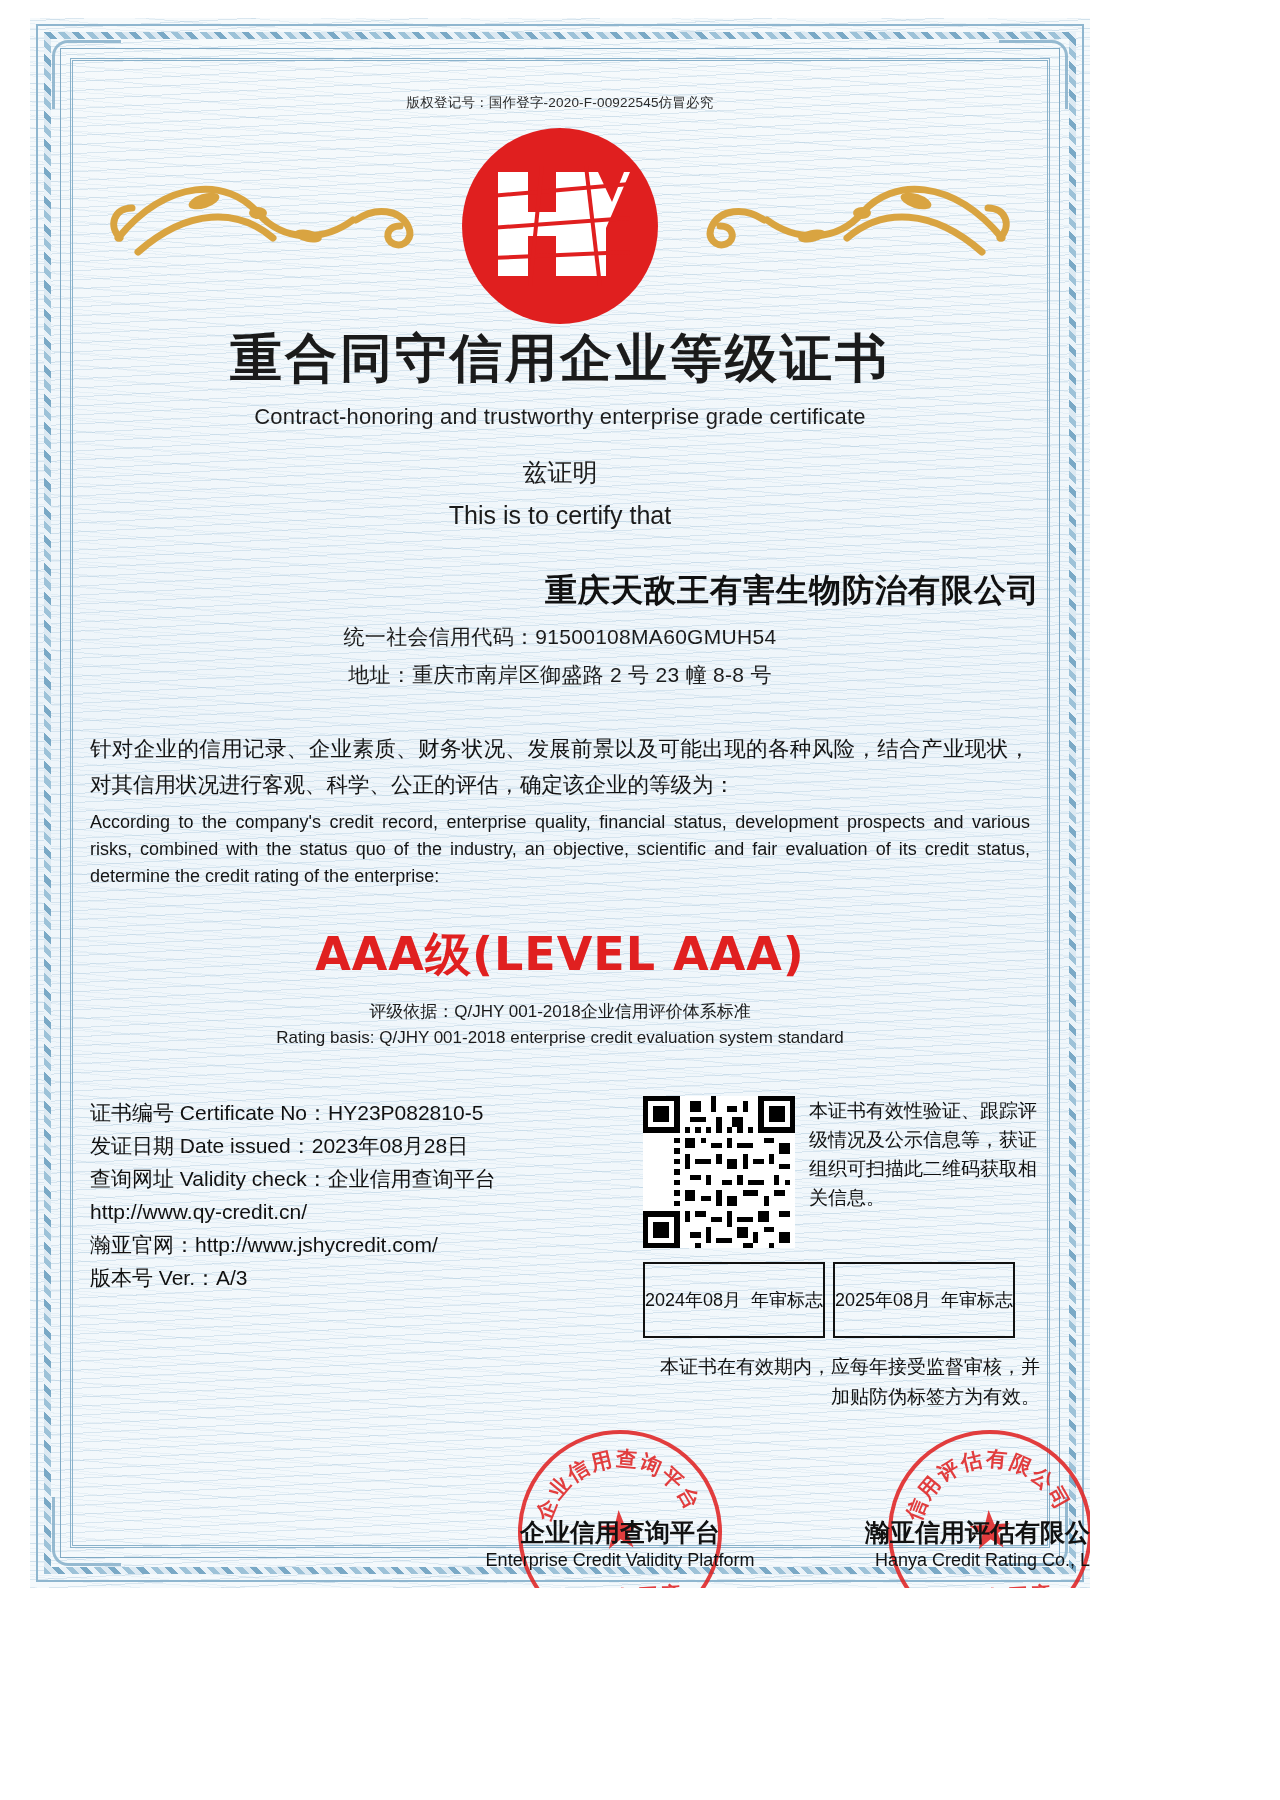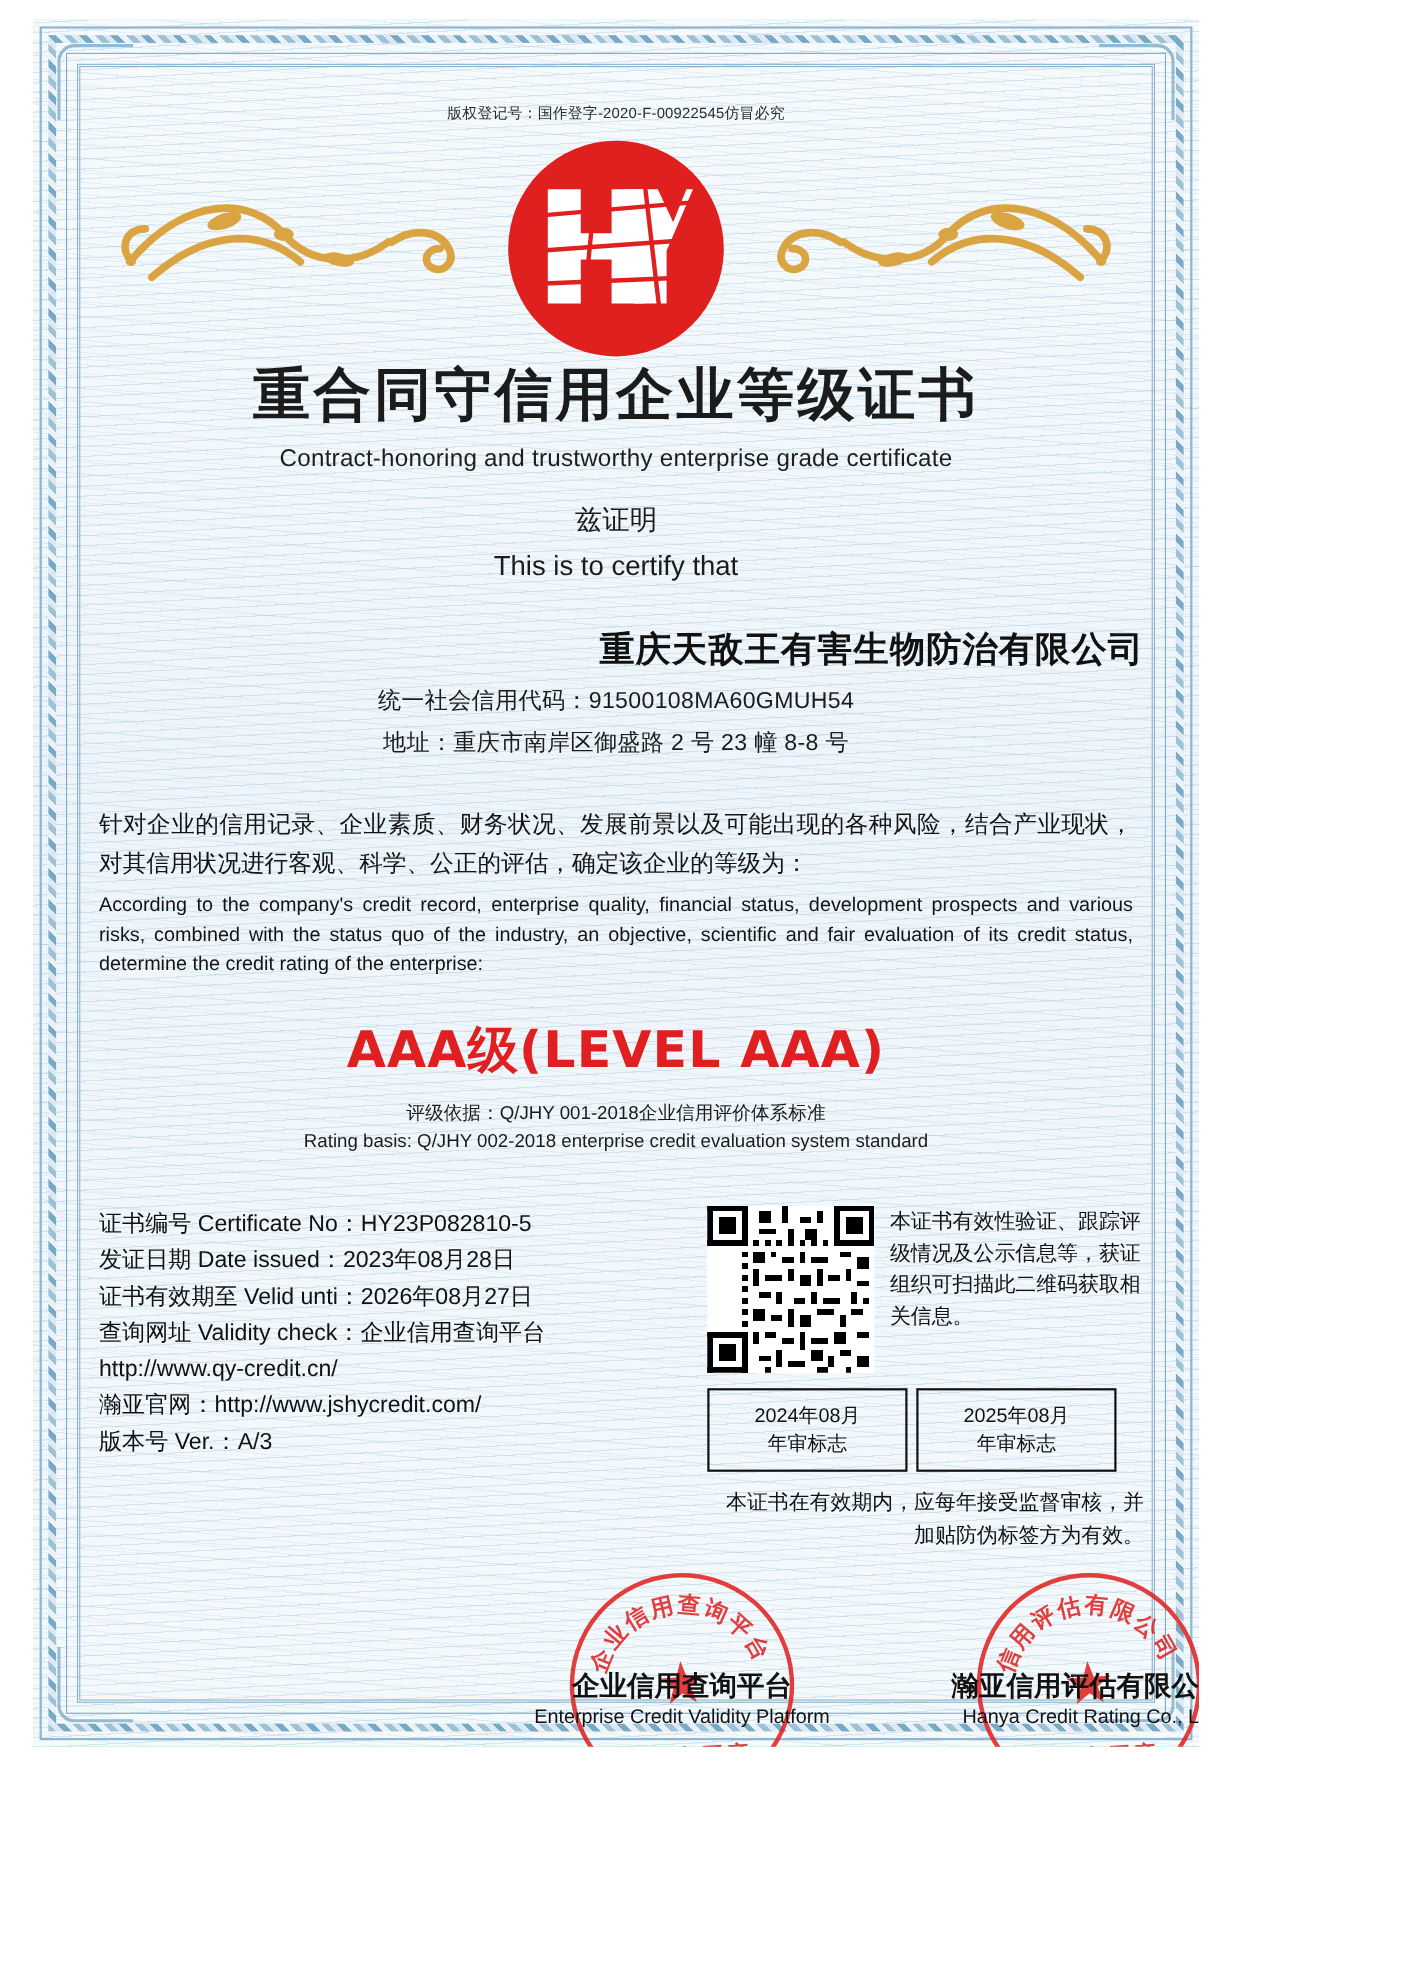--- a/index.html
+++ b/index.html
@@ -273,23 +273,23 @@
   .stamp-boxes {
     display: flex;
     margin-top: 14px;
     gap: 0;
   }
   .stamp-box {
     width: 178px;
     height: 72px;
     border: 2px solid #111;
     display: flex;
-    flex-direction: column;
+    flex-direction: row;
     align-items: center;
-    justify-content: center;
+    justify-content: space-between;
     font-size: 18px;
     color: #111;
     line-height: 25px;
   }
   .stamp-box + .stamp-box { margin-left: 8px; }
   .annual-note {
     margin-top: 14px;
     font-size: 19px;
     line-height: 30px;
     color: #111;
@@ -452,27 +452,26 @@
     <div class="meta-line">统一社会信用代码：91500108MA60GMUH54</div>
     <div class="meta-line">地址：重庆市南岸区御盛路 2 号 23 幢 8-8 号</div>
 
     <div class="para">
       <div class="para-cn">针对企业的信用记录、企业素质、财务状况、发展前景以及可能出现的各种风险，结合产业现状，对其信用状况进行客观、科学、公正的评估，确定该企业的等级为：</div>
       <div class="para-en">According to the company's credit record, enterprise quality, financial status, development prospects and various risks, combined with the status quo of the industry, an objective, scientific and fair evaluation of its credit status, determine the credit rating of the enterprise:</div>
     </div>
 
     <div class="level">AAA级(LEVEL AAA)</div>
     <div class="basis-cn">评级依据：Q/JHY 001-2018企业信用评价体系标准</div>
-    <div class="basis-en">Rating basis: Q/JHY 002-2018 enterprise credit evaluation system standard</div>
+    <div class="basis-en">Rating basis: Q/JHY 001-2018 enterprise credit evaluation system standard</div>
 
     <div class="details-row">
       <div class="details-left">
         <div class="d-line">证书编号 Certificate No：HY23P082810-5</div>
         <div class="d-line">发证日期 Date issued：2023年08月28日</div>
-        <div class="d-line">证书有效期至 Velid unti：2026年08月27日</div>
         <div class="d-line">查询网址 Validity check：企业信用查询平台</div>
         <div class="d-line">http://www.qy-credit.cn/</div>
         <div class="d-line">瀚亚官网：http://www.jshycredit.com/</div>
         <div class="d-line">版本号 Ver.：A/3</div>
       </div>
 
       <div class="details-right">
         <div class="qr-row">
           <svg class="qr" viewBox="0 0 29 29" shape-rendering="crispEdges">
             <rect width="29" height="29" fill="#ffffff"></rect>

